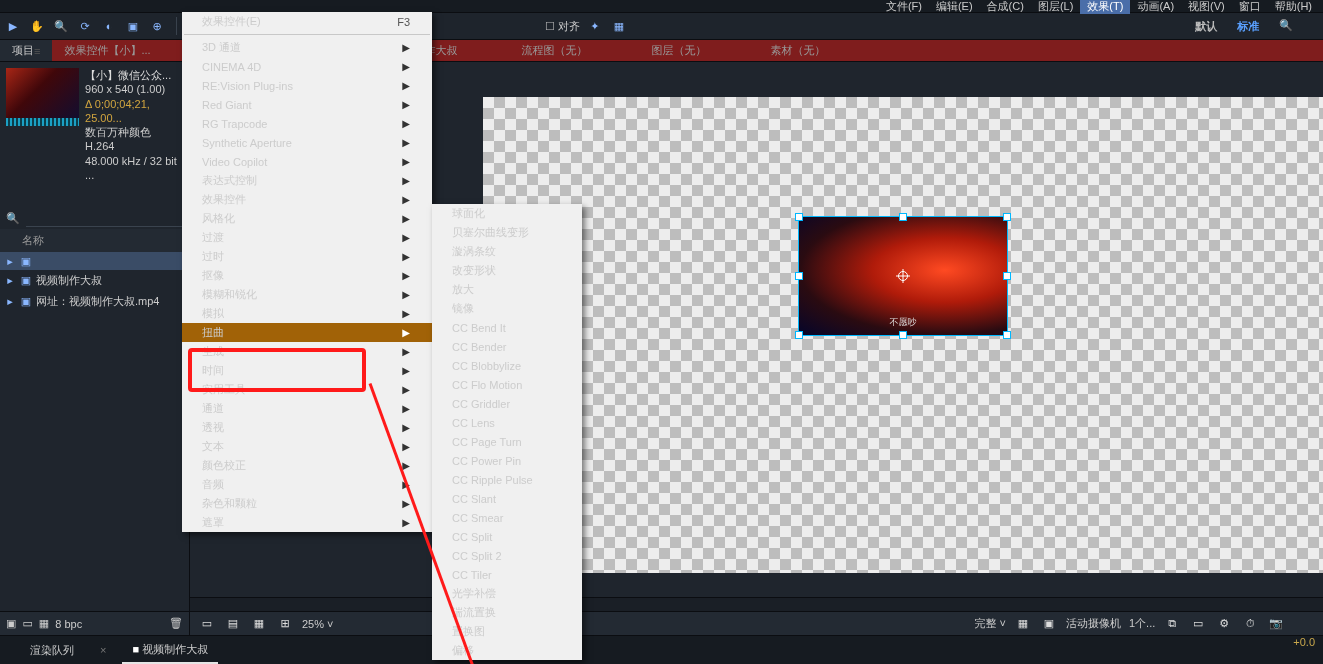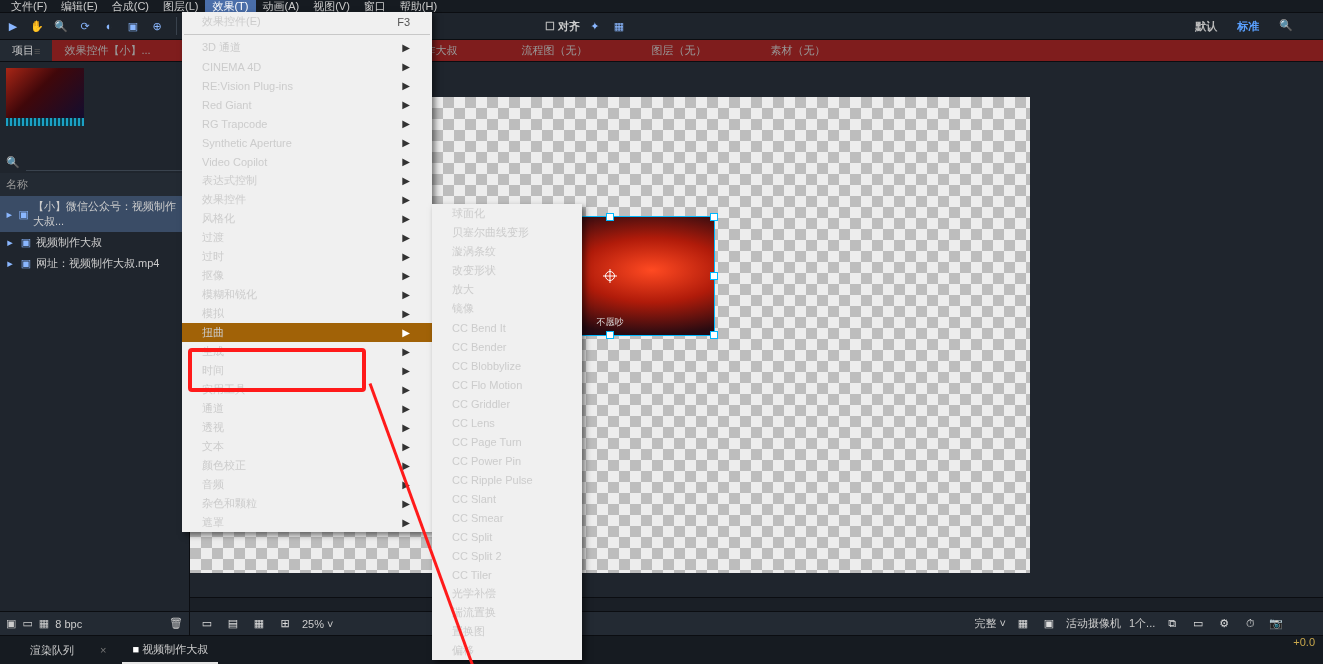--- a/index.html
+++ b/index.html
@@ -1,19 +1,19 @@
 <!DOCTYPE html>
 <html><head>
 <meta charset="utf-8">
 <style>
   * { margin: 0; padding: 0; box-sizing: border-box; font-family: "Segoe UI", Arial, sans-serif; font-size: 11px; color: #ccc; user-select: none; }
   body { background: #161b21; width: 1323px; height: 664px; overflow: hidden; position: relative; }
   
   
-  .menubar { height: 12px; display: flex; align-items: center; padding: 0 4px; background: #161b21; }
+  .menubar { height: 12px; display: flex; align-items: center; padding: 0 4px; background: #161b21; justify-content: flex-end; }
   .menubar span { padding: 0 7px; font-size: 11px; cursor: default; color: #ccc; }
   .menubar span.active { background: #4a6ea9; color: #fff; }
   
   
   .toolbar { height: 28px; display: flex; align-items: center; background: #1e242c; border-top: 1px solid #0b0d11; border-bottom: 1px solid #0b0d11; padding-left: 4px; gap: 6px; }
   .toolbar .tool { width: 18px; height: 18px; display: flex; align-items: center; justify-content: center; color: #8ab7ff; }
   .toolbar .sep { width: 1px; height: 18px; background: #3a434e; margin: 0 4px; }
   .toolbar-right { margin-left: auto; display: flex; gap: 20px; padding-right: 30px; font-weight: bold; }
   .toolbar-right span { color: #bbb; }
   .toolbar-right .std { color: #5aa0ff; }
@@ -30,29 +30,29 @@
   
   .project-panel { width: 190px; background: #1f252d; display: flex; flex-direction: column; border-right: 1px solid #0b0d11; }
   .thumb-row { display: flex; padding: 6px; gap: 6px; }
   .thumb { width: 78px; height: 58px; background: linear-gradient(135deg,#a82616 0%,#40070a 40%,#0e0e33 100%); position: relative; }
   .thumb::after { content:""; position:absolute; left:0; right:0; bottom:0; height:8px; background: repeating-linear-gradient(90deg,#1ba0c4 0,#1ba0c4 2px,#0c3d4a 2px,#0c3d4a 4px); }
   .meta { font-size:10px; line-height:1.3; color:#aaa; }
   .meta .t1 { color:#ddd; font-size:11px; }
   .meta .warn { color:#d2a63f; }
   .search-row { display:flex; align-items:center; padding:2px 6px; gap:6px; }
   .search-row input { background:transparent; border:none; border-bottom:1px solid #3a434e; flex:1; color:#ccc; font-size:11px; padding:2px 0; outline:none; }
-  .col-head { padding:4px 6px; background:#232a33; color:#999; font-size:11px; }
+  .col-head { padding:4px 22px; background:#232a33; color:#999; font-size:11px; }
   .tree { flex:1; }
   .tree-item { display:flex; align-items:center; gap:4px; padding:3px 4px; font-size:11px; color:#ccc; }
   .tree-item .icon { width:12px; height:12px; display:flex; align-items:center; justify-content:center; color:#8ab7ff; }
   .tree-item.sel { background:#3a4c66; color:#fff; }
 
   
   .viewer-area { flex:1; background:#1f252d; display:flex; flex-direction:column; position:relative; }
-  .canvas-wrap { flex:1; display:flex; align-items:center; justify-content:flex-start; position:relative; }
+  .canvas-wrap { flex:1; display:flex; align-items:center; justify-content:flex-end; position:relative; }
   .checker { width: 840px; height: 476px; position:relative; 
     background-image:
       linear-gradient(45deg,#bdbdbd 25%,transparent 25%),
       linear-gradient(-45deg,#bdbdbd 25%,transparent 25%),
       linear-gradient(45deg,transparent 75%,#bdbdbd 75%),
       linear-gradient(-45deg,transparent 75%,#bdbdbd 75%);
     background-size:22px 22px;
     background-position:0 0,0 11px,11px -11px,-11px 0;
     background-color:#ededed;
     margin-top: 10px;
@@ -121,21 +121,21 @@
   <div class="tool">🔍</div>
   <div class="tool">⟳</div>
   <div class="tool">◐</div>
   <div class="tool">▣</div>
   <div class="tool">⊕</div>
   <div class="sep"></div>
   <div class="tool">□</div>
   <div class="tool">✎</div>
   <div class="tool">T</div>
   <div style="width:280px"></div>
-  <span style="color:#bbb;font-weight:bold;">☐ <span>对齐</span></span>
+  <span style="color:#bbb;">☐ <span>对齐</span></span>
   <div class="tool">✦</div>
   <div class="tool">▦</div>
   <div class="toolbar-right">
     <span>默认</span>
     <span class="std">标准</span>
     <span>🔍</span>
   </div>
 </div>
 
 <div class="panel-tabs">
@@ -152,32 +152,39 @@
   <div class="tab">图层（无）</div>
   <div style="width:40px"></div>
   <div class="tab">素材（无）</div>
 </div>
 
 <div class="main">
 
   <div class="project-panel">
     <div class="thumb-row">
       <div class="thumb"></div>
+      <div class="meta">
+        <div class="t1">【小】微信公众...</div>
+        <div>960 x 540 (1.00)</div>
+        <div class="warn">Δ 0;00;04;21, 25.00...</div>
+        <div>数百万种颜色</div>
+        <div>H.264</div>
+        <div>48.000 kHz / 32 bit ...</div>
+      </div>
     </div>
     <div style="height:20px"></div>
     <div class="search-row">
       <span>🔍</span>
       <input style="">
     </div>
     <div class="col-head">名称</div>
     <div class="tree" id="tree">
         <div class="tree-item sel">
           <span class="icon">▸</span>
           <span class="icon">▣</span>
-          <span>【小】微信公众号：视频制作大叔...</span>
         </div>
         <div class="tree-item">
           <span class="icon">▸</span>
           <span class="icon">▣</span>
           <span>视频制作大叔</span>
         </div>
         <div class="tree-item">
           <span class="icon">▸</span>
           <span class="icon">▣</span>
           <span>网址：视频制作大叔.mp4</span>

